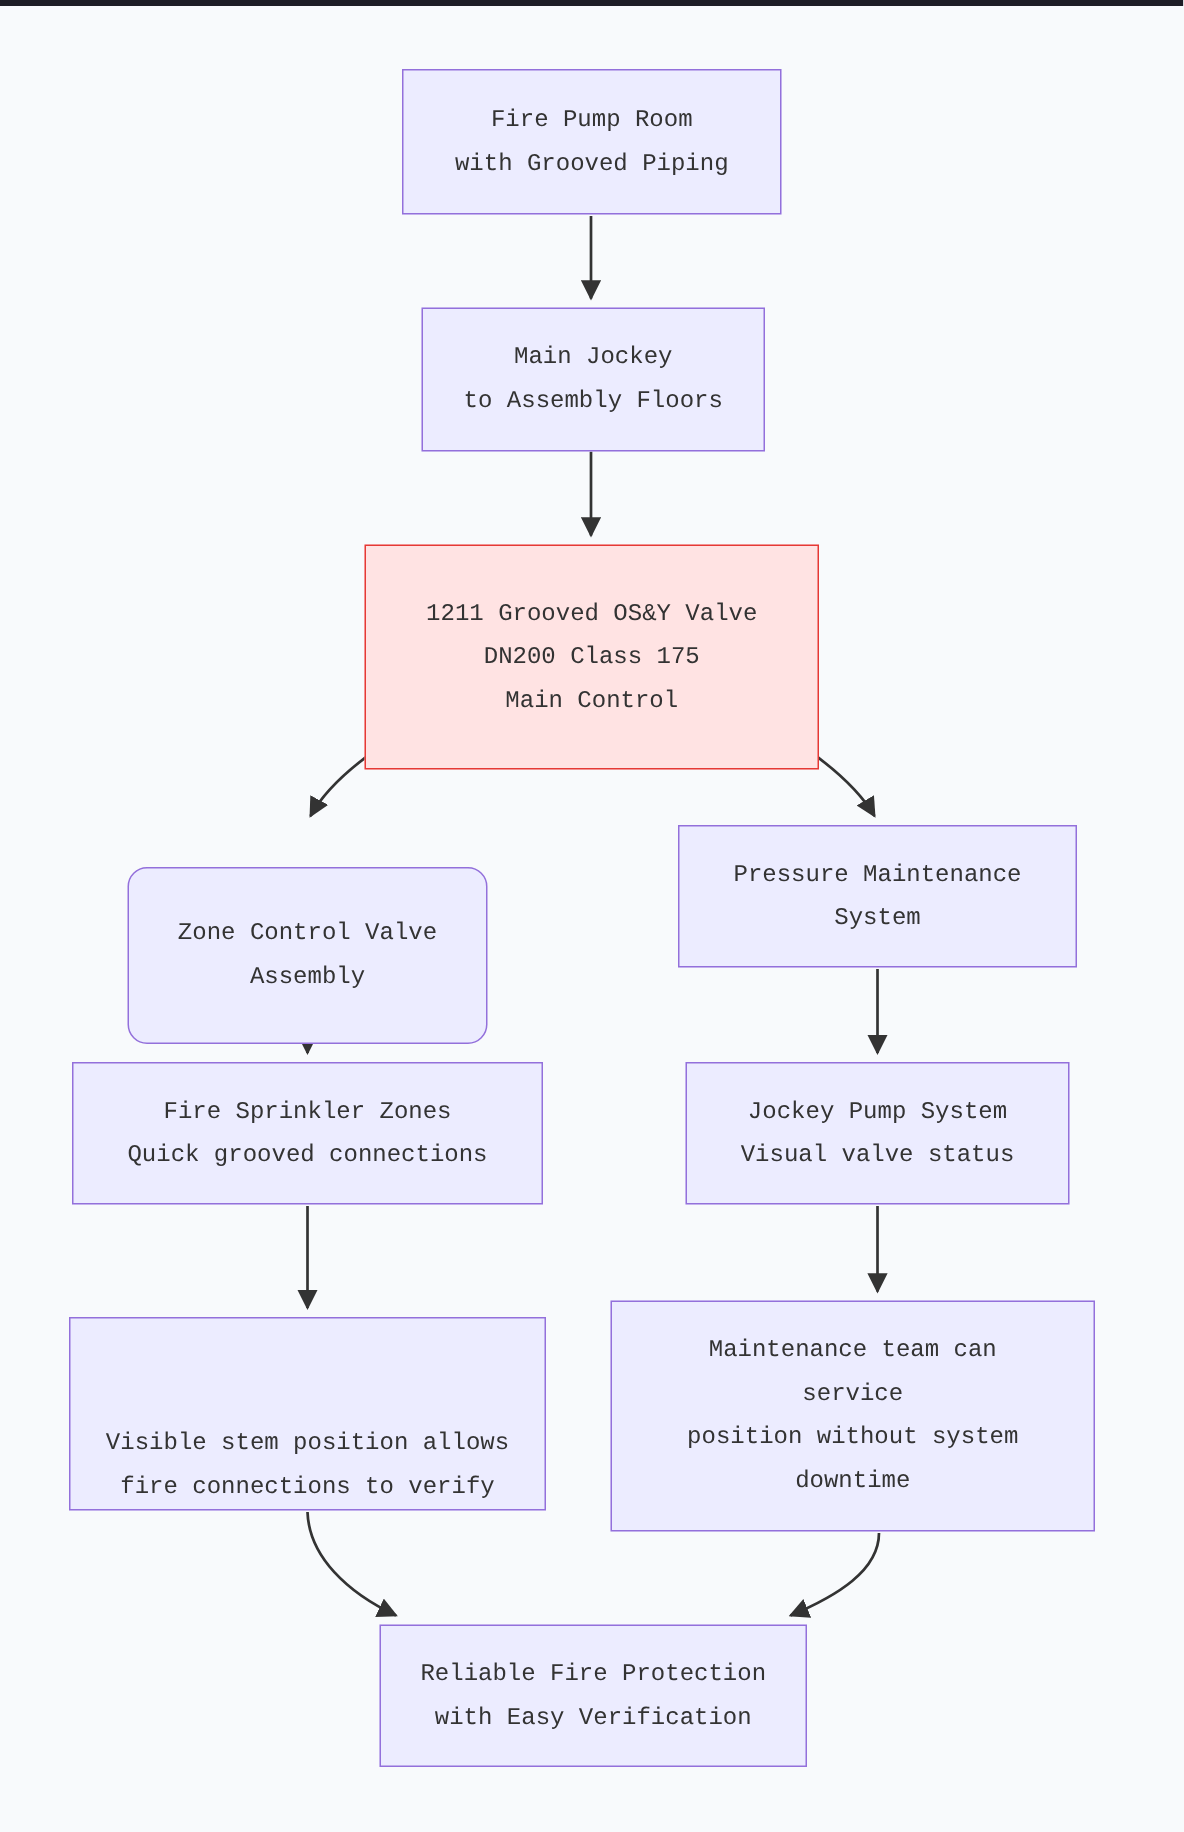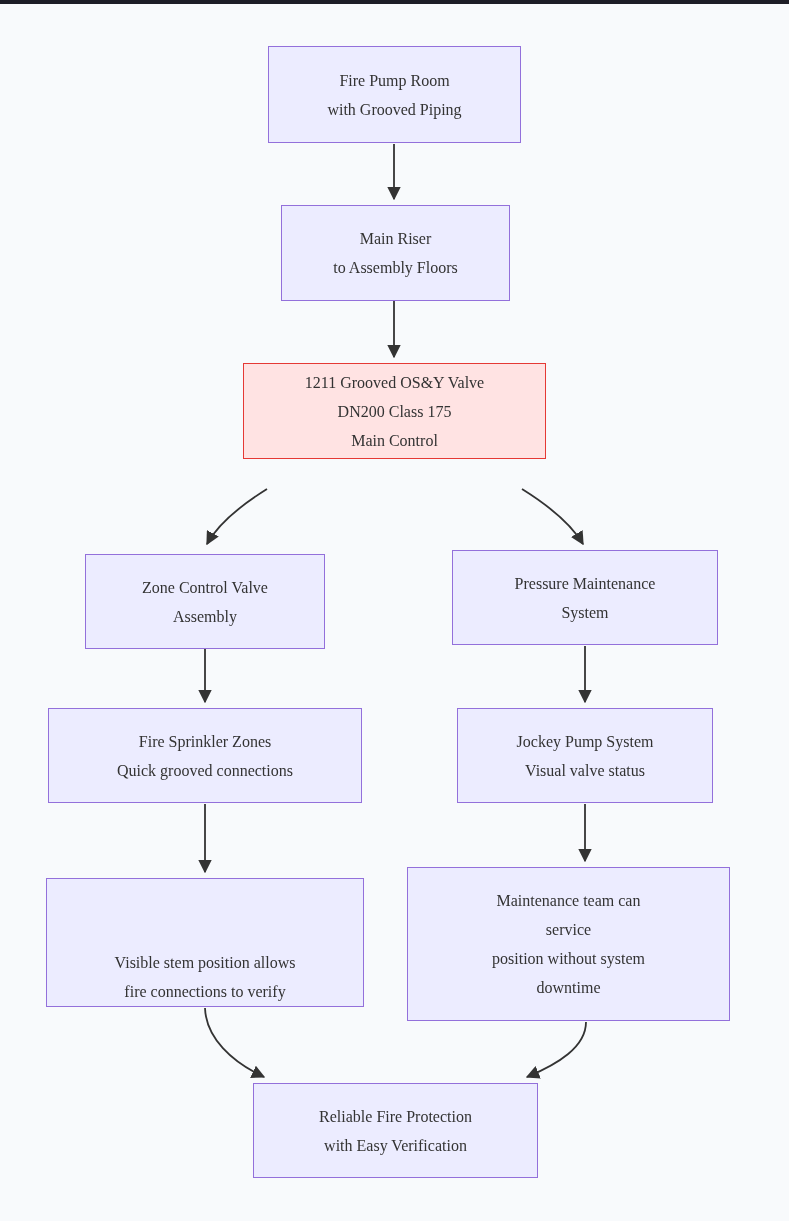--- a/index.html
+++ b/index.html
@@ -17,21 +17,21 @@
     margin: 0;
     padding: 0;
     background: var(--bg);
   }
   .stage {
     position: relative;
     width: 789px;
     height: 1221px;
     background: var(--bg);
     overflow: hidden;
-    font-family: Liberation Serif, serif;
+    font-family: Liberation Mono, monospace;
     padding-left: 20px;
   }
   .topbar {
     position: absolute;
     left: 0; top: 0;
     width: 789px; height: 4px;
     background: var(--topbar);
   }
   svg.edge-layer {
     position: absolute;
@@ -90,31 +90,31 @@
     <path class="edge" marker-end="url(#arrowhead)" d="M205 1008 C206 1038 232 1062 264 1077"></path>
     <path class="edge" marker-end="url(#arrowhead)" d="M586 1022 C586 1047 558 1064 527 1077"></path>
   </svg>
 
   <div class="node" style="left:268px; top:46px;  width:253px; height:97px;">
     <span>Fire Pump Room</span>
     <span>with Grooved Piping</span>
   </div>
 
   <div class="node" style="left:281px; top:205px; width:229px; height:96px;">
-    <span>Main Riser</span>
+    <span>Main Jockey</span>
     <span>to Assembly Floors</span>
   </div>
 
-  <div class="node highlight" style="left:243px; top:363px; width:303px; height:96px;">
+  <div class="node highlight" style="left:243px; top:363px; width:303px; height:150px;">
     <span>1211 Grooved OS&amp;Y Valve</span>
     <span>DN200 Class 175</span>
     <span>Main Control</span>
   </div>
 
-  <div class="node" style="left:85px;  top:554px; width:240px; height:95px;">
+  <div class="node" style="left:85px;  top:578px; width:240px; height:118px;border-radius:13px;">
     <span>Zone Control Valve</span>
     <span>Assembly</span>
   </div>
 
   <div class="node" style="left:48px;  top:708px; width:314px; height:95px;">
     <span>Fire Sprinkler Zones</span>
     <span>Quick grooved connections</span>
   </div>
 
   <div class="node" style="left:452px; top:550px; width:266px; height:95px;">

